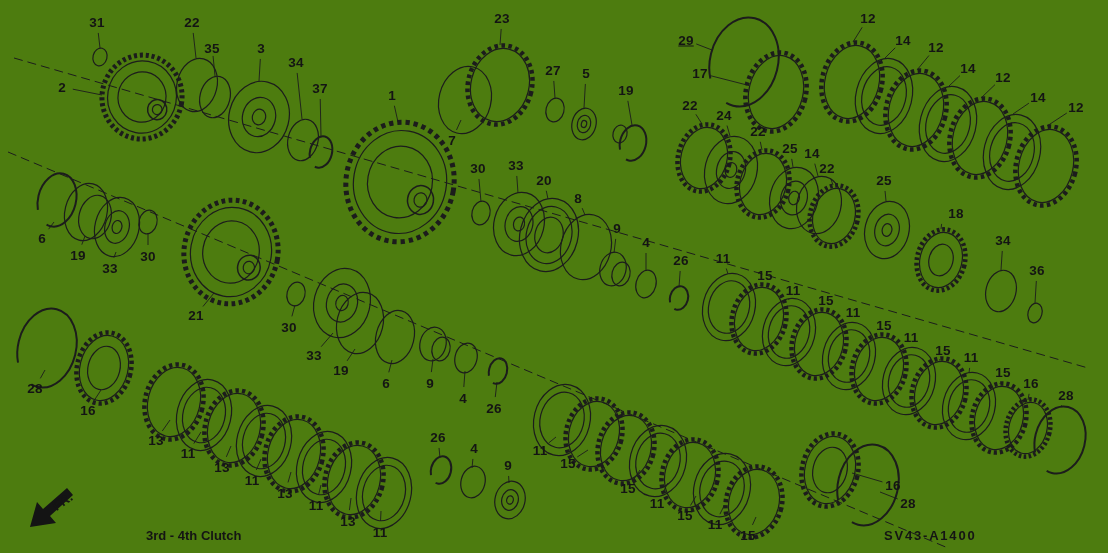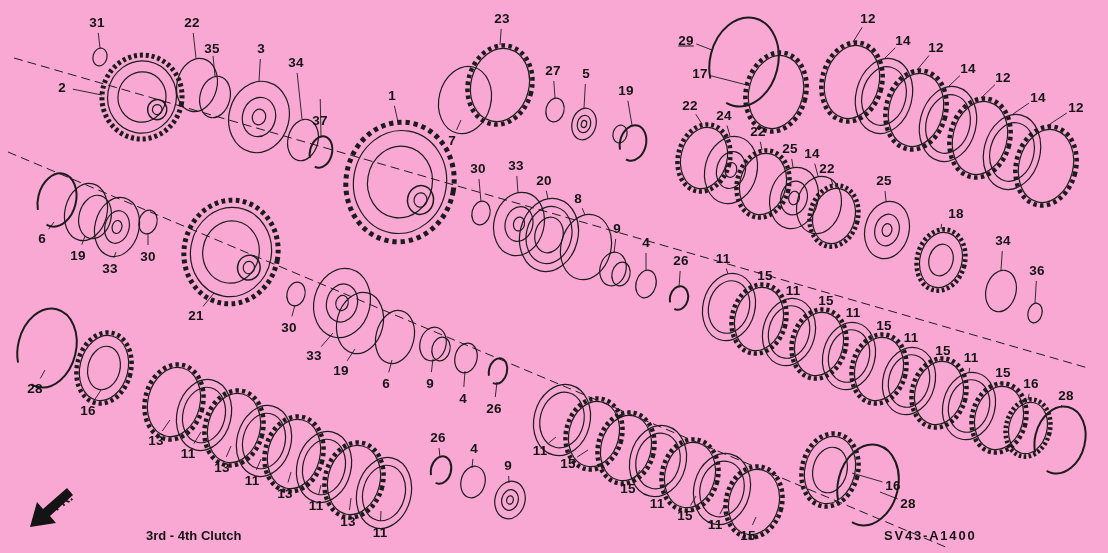--- a/index.html
+++ b/index.html
@@ -1,16 +1,16 @@
 <!DOCTYPE html>
 <html><head>
 <meta charset="utf-8">
 <style>
   html,body{margin:0;padding:0;background:#ffffff;}
-  .canvas{position:relative;width:1108px;height:553px;background:#f9a8d4;overflow:hidden;
+  .canvas{position:relative;width:1108px;height:553px;background:#4d7c0f;overflow:hidden;
           font-family:"Liberation Sans",sans-serif;color:#141414;}
   .canvas svg{position:absolute;left:0;top:0;}
   .label-layer{position:absolute;left:0;top:0;width:1108px;height:553px;pointer-events:none;}
   .lbl{position:absolute;transform:translate(-50%,-50%);font-size:13.5px;font-weight:700;
        color:#141414;letter-spacing:.2px;white-space:nowrap;}
   .title{position:absolute;font-size:13px;font-weight:700;white-space:nowrap;}
   .title-top{left:245px;top:8px;}
   .title-bottom{left:146px;top:528px;}
   .code{position:absolute;left:884px;top:528px;font-size:13px;font-weight:600;
         letter-spacing:1.8px;white-space:nowrap;text-align:right;}
@@ -276,21 +276,21 @@
       <line x1="882.442888522909" y1="481.91011371402215" x2="852" y2="473" stroke="#1c1c1c" stroke-width="0.9"></line>
       <line x1="897.7617335721562" y1="498.9778239033471" x2="880" y2="492" stroke="#1c1c1c" stroke-width="0.9"></line>
     </svg>
   <div class="label-layer">
       <div class="lbl" style="left: 97px; top: 22px;">31</div>
       <div class="lbl" style="left: 62px; top: 87px;">2</div>
       <div class="lbl" style="left: 192px; top: 22px;">22</div>
       <div class="lbl" style="left: 212px; top: 48px;">35</div>
       <div class="lbl" style="left: 261px; top: 48px;">3</div>
       <div class="lbl" style="left: 296px; top: 62px;">34</div>
-      <div class="lbl" style="left: 320px; top: 88px; margin-top: 32px;">37</div>
+      <div class="lbl" style="left: 320px; top: 88px;">37</div>
       <div class="lbl" style="left: 392px; top: 95px;">1</div>
       <div class="lbl" style="left: 452px; top: 140px;">7</div>
       <div class="lbl" style="left: 502px; top: 18px;">23</div>
       <div class="lbl" style="left: 553px; top: 70px;">27</div>
       <div class="lbl" style="left: 586px; top: 73px;">5</div>
       <div class="lbl" style="left: 626px; top: 90px;">19</div>
       <div class="lbl" style="left: 686px; top: 40px; text-decoration: underline;">29</div>
       <div class="lbl" style="left: 700px; top: 73px;">17</div>
       <div class="lbl" style="left: 868px; top: 18px;">12</div>
       <div class="lbl" style="left: 903px; top: 40px;">14</div>

